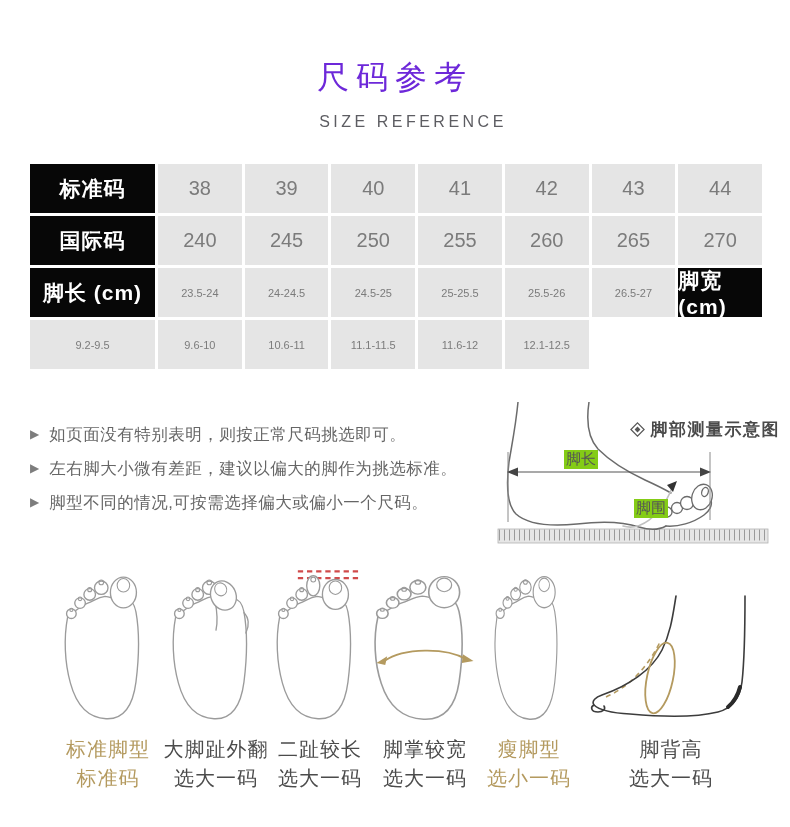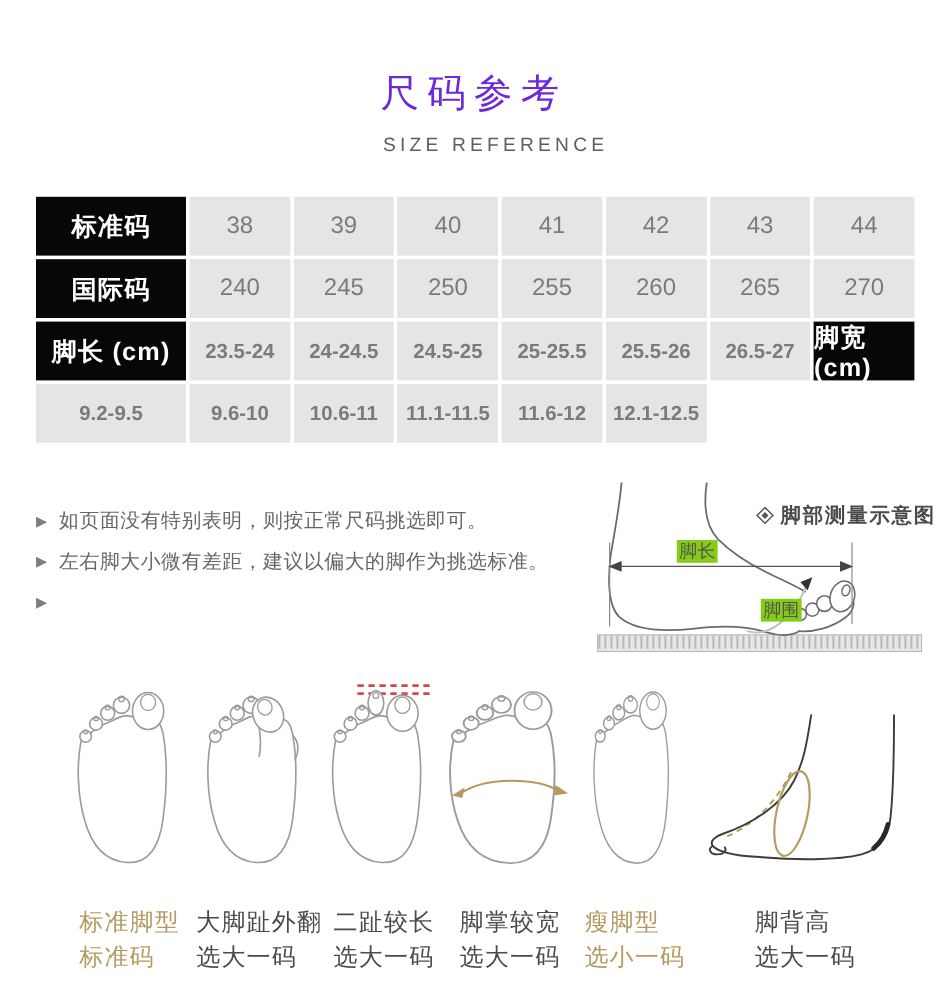--- a/index.html
+++ b/index.html
@@ -12,21 +12,21 @@
   .title { font-size:32px; font-weight:400; letter-spacing:7px; color:#6d28d9; }
   .subtitle { margin-top:13px; font-size:16px; font-weight:400; letter-spacing:3.5px; color:#5d5d62;margin-left:36px; }
 
   
   .size-table { position:absolute; left:30px; top:164px; width:732px;
     display:grid; grid-template-columns:125px repeat(7,1fr); grid-auto-rows:49px; gap:3px; }
   .size-table .th { background:#070707; color:#fff; display:flex; align-items:center; justify-content:center;
     font-size:21px; font-weight:600; letter-spacing:1px; }
   .size-table .td { background:#e5e5e5; color:#7b7b7b; display:flex; align-items:center; justify-content:center;
     font-size:20px; }
-  .size-table .td.sm { font-size:17px;font-weight:bold; }
+  .size-table .td.sm { font-size:11px; }
 
   
   .notes { position:absolute; left:30px; top:423px; display:flex; flex-direction:column; gap:12px; }
   .note { display:flex; align-items:center; gap:10px; }
   .note .bullet { font-size:12px; color:#7d7d7d; line-height:22px; }
   .note .txt { font-size:16.5px; color:#666; letter-spacing:0.5px; line-height:22px; }
 
   
   .measure { position:absolute; left:492px; top:402px; width:292px; height:150px; }
   .measure-title { position:absolute; right:4px; top:16px; display:flex; align-items:center; gap:6px; }
@@ -45,21 +45,21 @@
   .nl  { fill:none; stroke:#9b9b9b; stroke-width:1.1; }
   .dk  { fill:none; stroke:#3c3c3c; stroke-width:1.6; stroke-linecap:round; }
   .gld { fill:none; stroke:#b49a5f; stroke-width:1.8; stroke-linecap:round; }
   .gldd{ fill:none; stroke:#b49a5f; stroke-width:1.6; stroke-dasharray:5 4; }
   .red { stroke:#d04a4a; stroke-width:2.4; stroke-dasharray:5.5 4; }
 
   
   .foot-types { position:absolute; left:0; top:558px; width:790px; height:250px; }
   .foot-card { position:absolute; display:flex; flex-direction:column; align-items:center; }
   .foot-art { height:168px; display:flex; align-items:flex-end; justify-content:center; }
-  .foot-cap { margin-top:29px; text-align:left; font-size:20px; line-height:29px; font-weight:500; color:#4b4b4b; letter-spacing:1px; }
+  .foot-cap { margin-top:9px; text-align:center; font-size:20px; line-height:29px; font-weight:500; color:#4b4b4b; letter-spacing:1px; }
   .foot-cap.gold { color:#b49a5f; }
   .fc1 { left:50px;  width:116px; }
   .fc2 { left:158px; width:116px; }
   .fc3 { left:262px; width:116px; }
   .fc4 { left:364px; width:122px; }
   .fc5 { left:474px; width:110px; }
   .fc6 { left:584px; width:174px; }
 </style>
 </head>
 <body>
@@ -111,20 +111,21 @@
     <div class="note">
       <span class="bullet">▶</span>
       <span class="txt">如页面没有特别表明，则按正常尺码挑选即可。</span>
     </div>
     <div class="note">
       <span class="bullet">▶</span>
       <span class="txt">左右脚大小微有差距，建议以偏大的脚作为挑选标准。</span>
     </div>
     <div class="note">
       <span class="bullet">▶</span>
+      <span class="txt">脚型不同的情况,可按需选择偏大或偏小一个尺码。</span>
     </div>
   </div>
 
   <div class="measure">
     <div class="measure-title">
       <svg width="15" height="15" viewBox="0 0 15 15">
         <polygon points="7.5,0.9 14.1,7.5 7.5,14.1 0.9,7.5" fill="none" stroke="#555" stroke-width="1.2"></polygon>
         <polygon points="7.5,4.6 10.4,7.5 7.5,10.4 4.6,7.5" fill="#555"></polygon>
       </svg>
       <span class="mt-text">脚部测量示意图</span>

